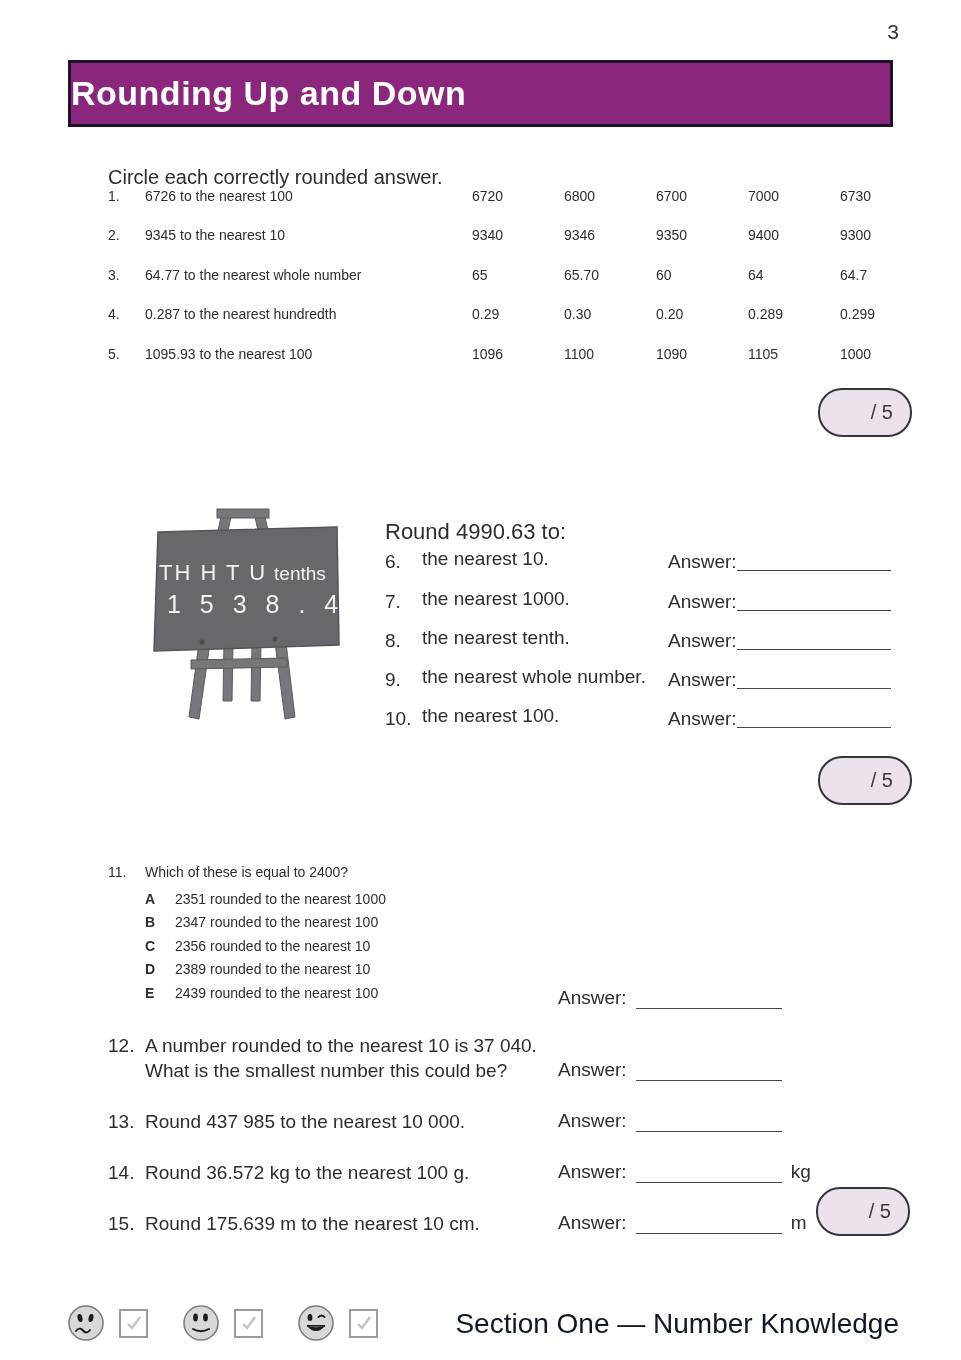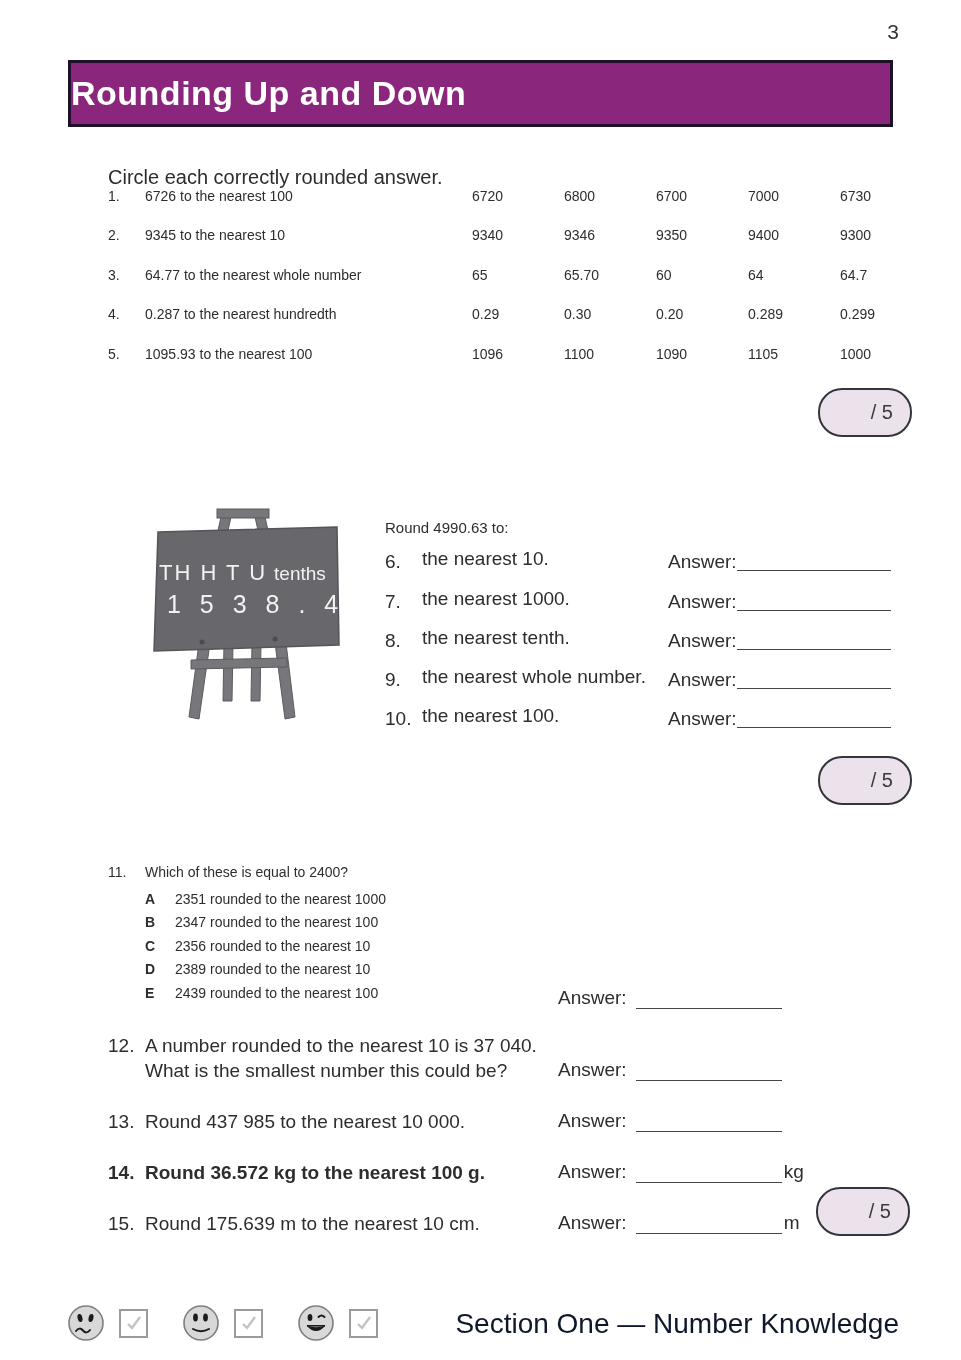--- a/index.html
+++ b/index.html
@@ -21,44 +21,44 @@
   .qnum{display:inline-block;width:37px;}
   .score{
     position:absolute;width:94px;height:49px;background:#ece2ec;border:2.5px solid #34343e;
     border-radius:24px;box-sizing:border-box;display:flex;align-items:center;
     justify-content:flex-end;padding-right:17px;font-size:20px;color:#3a3a3a;
   }
   .score1{left:818px;top:388px;}
   .score2{left:818px;top:756px;}
   .score3{left:816px;top:1187px;}
   .easel{position:absolute;left:147px;top:505px;}
-  .rheading{position:absolute;left:385px;top:519px;font-size:15px;}
+  .rheading{position:absolute;left:385px;top:519px;font-size:22px;}
   .rlist{position:absolute;left:385px;top:540px;width:508px;}
   .rrow{position:relative;height:39.3px;font-size:19px;}
   .rnum{position:absolute;left:0;bottom:6px;}
   .rtext{position:absolute;left:37px;bottom:9px;}
   .rans{position:absolute;left:283px;bottom:6px;}
   .rline{position:absolute;left:352px;right:2px;bottom:8px;border-bottom:1.6px solid #454545;}
   .q11{position:absolute;left:108px;top:864px;font-size:14px;}
   .q11 .qhead{margin-bottom:8px;}
   .q11opt{margin-left:37px;line-height:23.4px;}
   .letter{display:inline-block;width:30px;font-weight:bold;}
   .ansgroup{position:absolute;left:558px;display:flex;align-items:flex-end;font-size:19px;}
   .aline{display:inline-block;width:146px;border-bottom:1.6px solid #454545;margin-left:9px;height:17px;}
-  .suffix{margin-left:2px;}
+  .suffix{margin-left:9px;}
   .a11{top:987px;}
   .a12{top:1059px;}
   .a13{top:1110px;}
   .a14{top:1161px;}
   .a15{top:1212px;}
   .wq{position:absolute;left:108px;font-size:19px;line-height:24.5px;}
   .wq .wtext{display:inline-block;vertical-align:top;}
   .wq12{top:1034px;}
   .wq13{top:1110px;}
-  .wq14{top:1161px;font-weight:bold;}
+  .wq14{top:1161px;}
   .wq15{top:1212px;}
   .footer{position:absolute;left:66px;top:1303px;display:flex;align-items:center;}
   .fgroup{display:flex;align-items:center;margin-right:33px;}
   .cbox{
     width:29px;height:29px;background:#ffffff;border:2px solid #9b9b9b;box-sizing:border-box;
     margin-left:13px;display:flex;align-items:center;justify-content:center;
   }
   .section-label{position:absolute;right:62px;top:1308px;font-size:28px;color:#0f172a;}
 </style>
 </head>

